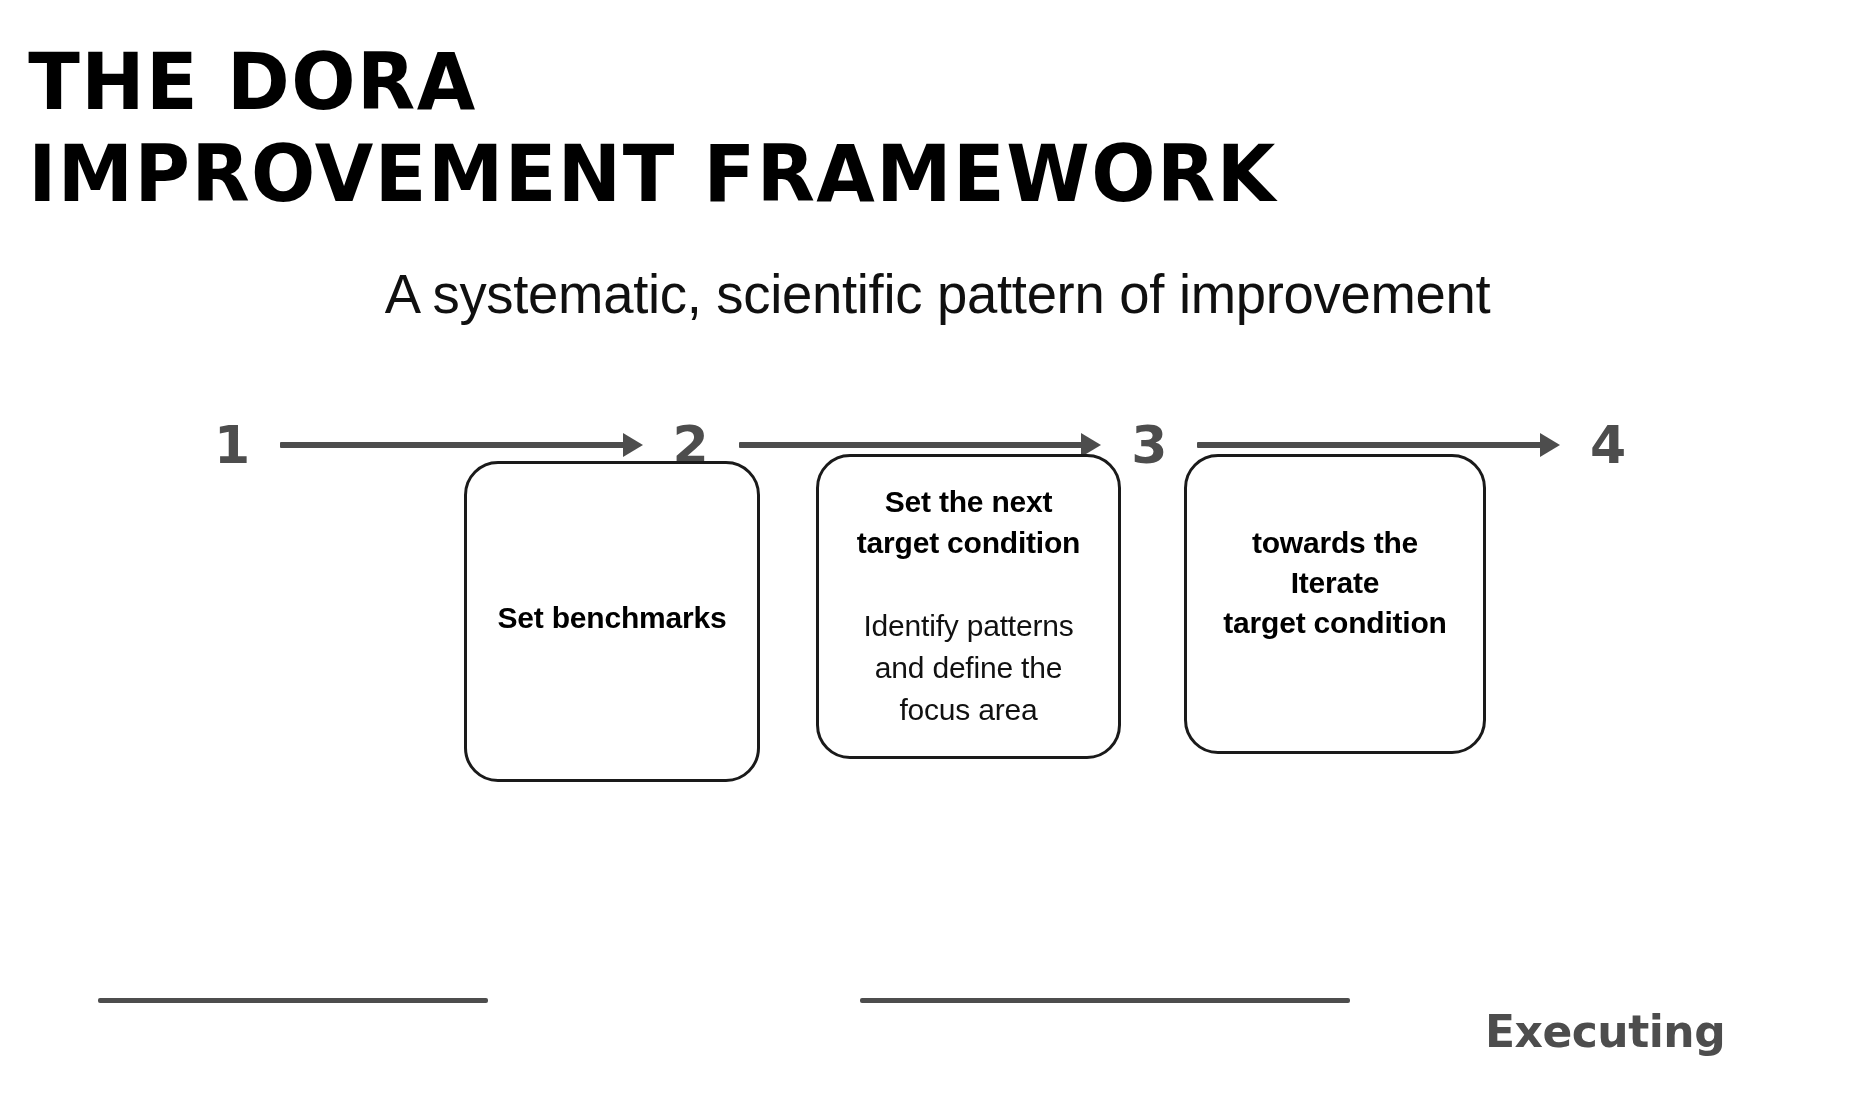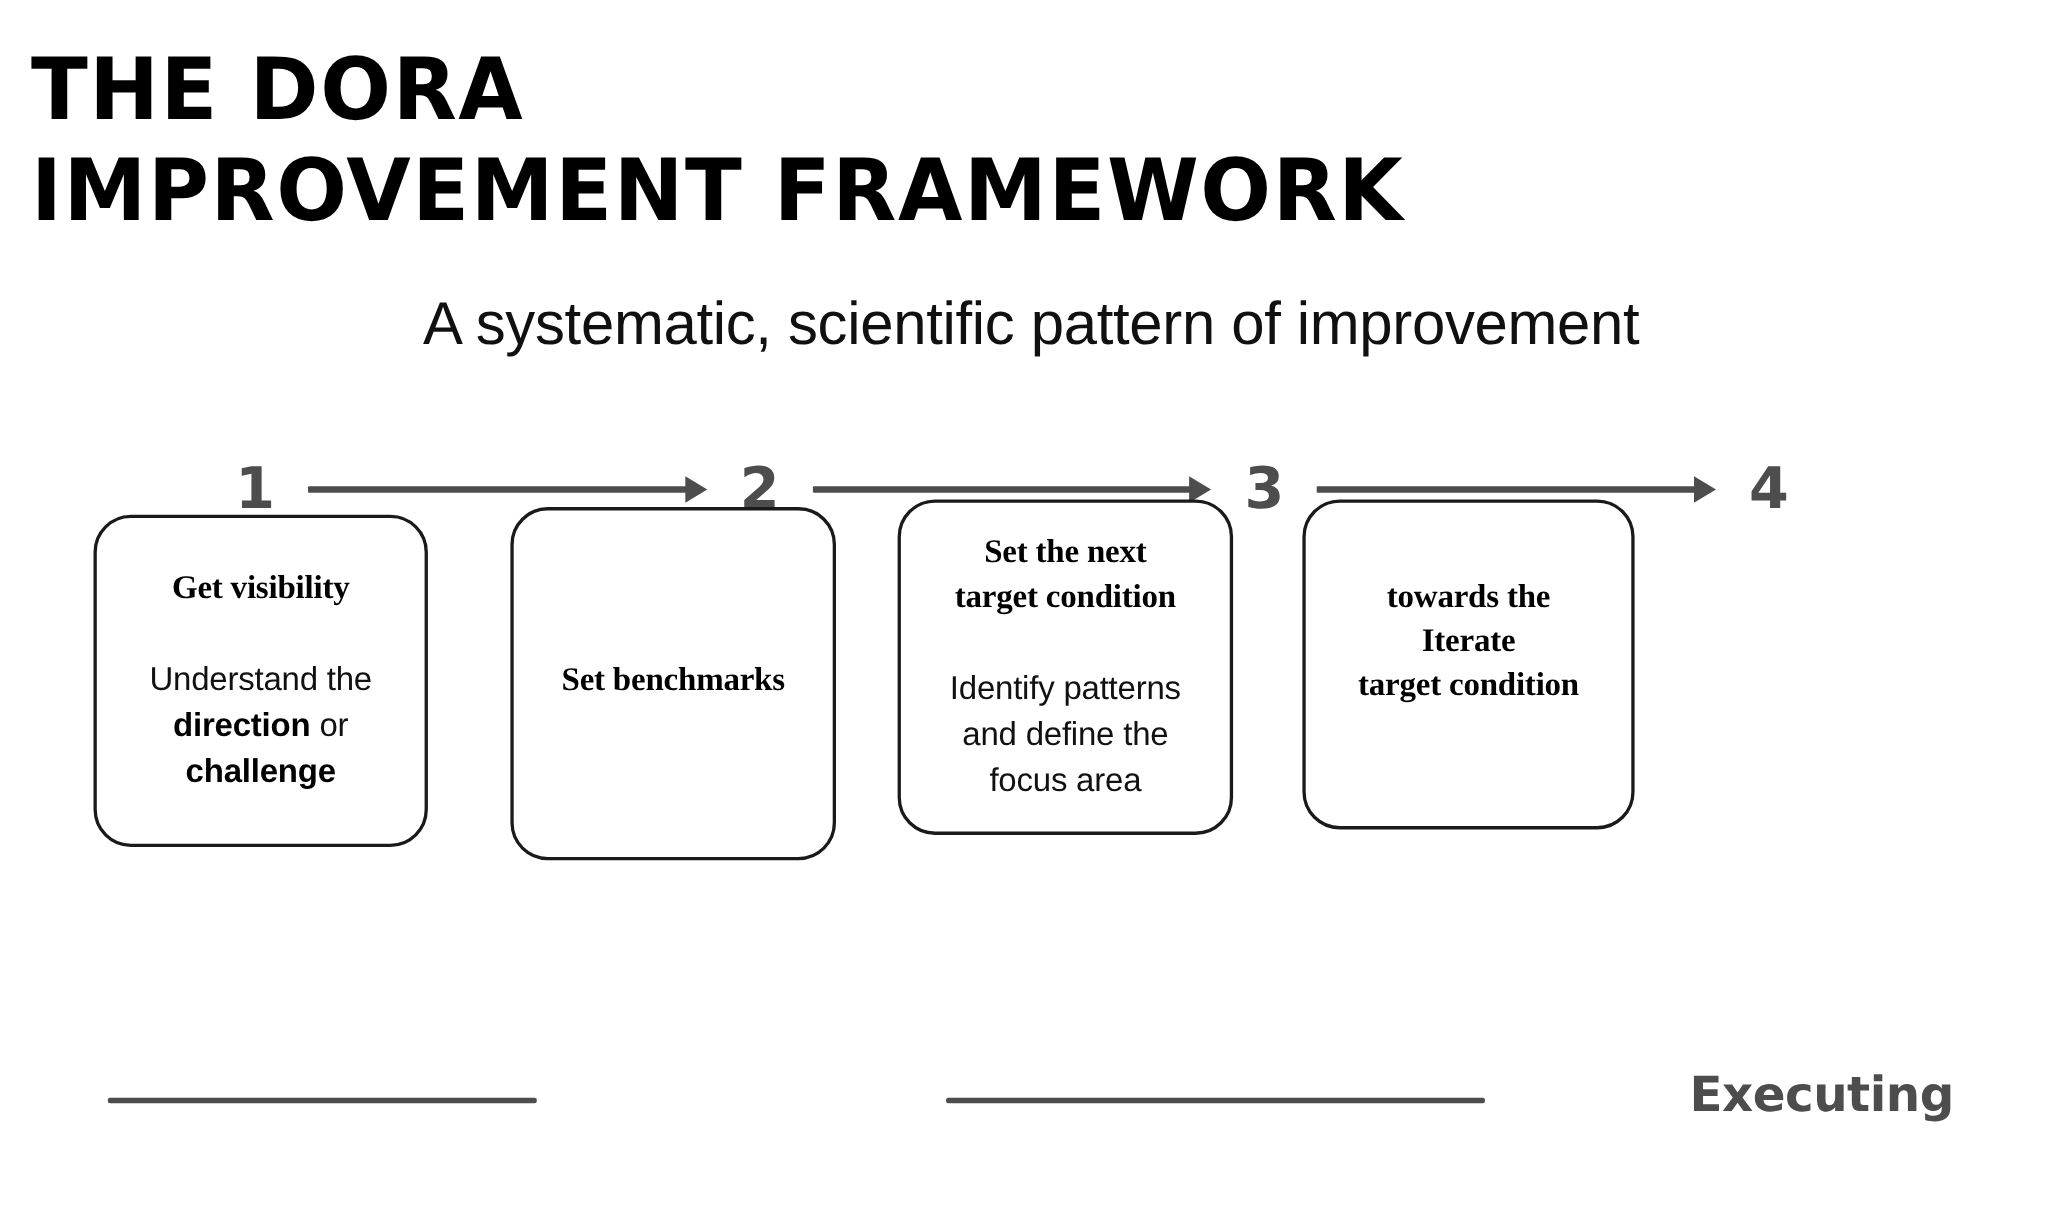--- a/index.html
+++ b/index.html
@@ -114,21 +114,21 @@
     border-radius: 34px;
     background: #ffffff;
     display: flex;
     flex-direction: column;
     align-items: center;
     justify-content: center;
     padding: 16px 18px;
     text-align: center;
   }
   .card-title {
-    font-family: Liberation Serif, serif;
+    font-family: Liberation Sans, sans-serif;
     font-weight: 700;
     font-size: 30px;
     line-height: 1.34;
     color: #000000;
     letter-spacing: -0.2px;
   }
   .card-gap { height: 42px; }
   .card-gap.sm { height: 6px; }
   .card-body {
     font-family: "Liberation Sans", "DejaVu Sans", sans-serif;
@@ -170,21 +170,21 @@
     position: absolute;
     font-family: "DejaVu Sans", sans-serif;
     font-weight: 700;
     font-size: 44px;
     line-height: 1;
     color: #4d4d4d;
     letter-spacing: -0.5px;
     top: 22px;
   }
   #phase-planning  { left: 610px; }
-  #phase-executing { left: 1536px; }
+  #phase-executing { left: 1485px; margin-top: 36px; }
 </style>
 </head>
 <body>
 
 <div class="title-block">
   <div class="title-line">THE DORA</div>
   <div class="title-line">IMPROVEMENT FRAMEWORK</div>
 </div>
 
 <div class="subtitle">A systematic, scientific pattern of improvement</div>
@@ -209,25 +209,20 @@
   <div class="arrow">
     <div class="shaft"></div>
     <div class="head"></div>
   </div>
 
   <div class="step-num">4</div>
 </div>
 
 <div class="cards">
 
-  <div class="card" id="card-1">
-    <div class="card-title">Get visibility</div>
-    <div class="card-gap"></div>
-    <div class="card-body"><span>Understand the </span><b>direction</b><span> or </span><b>challenge</b></div>
-  </div>
 
   <div class="card" id="card-2">
     <div class="card-title">Set benchmarks</div>
     <div class="card-gap sm"></div>
   </div>
 
   <div class="card" id="card-3">
     <div class="card-title">
       <div>Set the next</div>
       <div>target condition</div>

